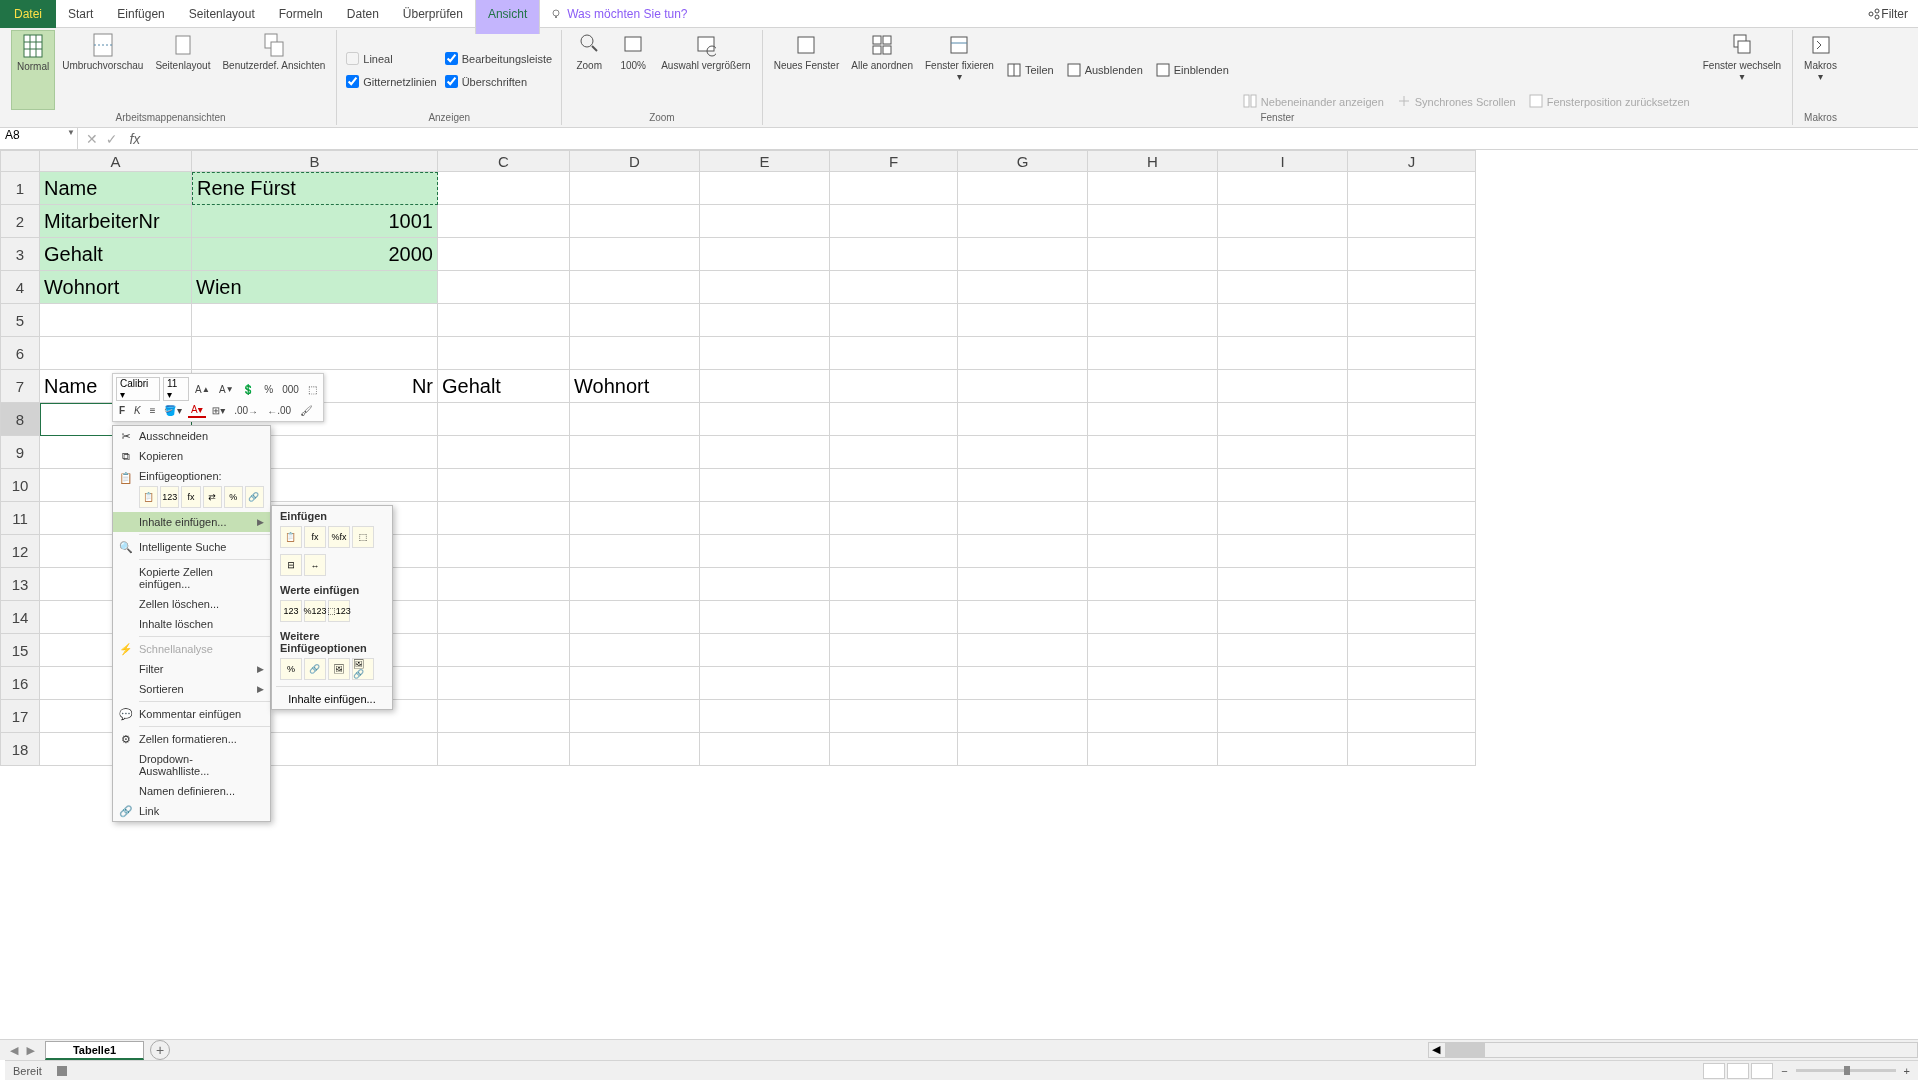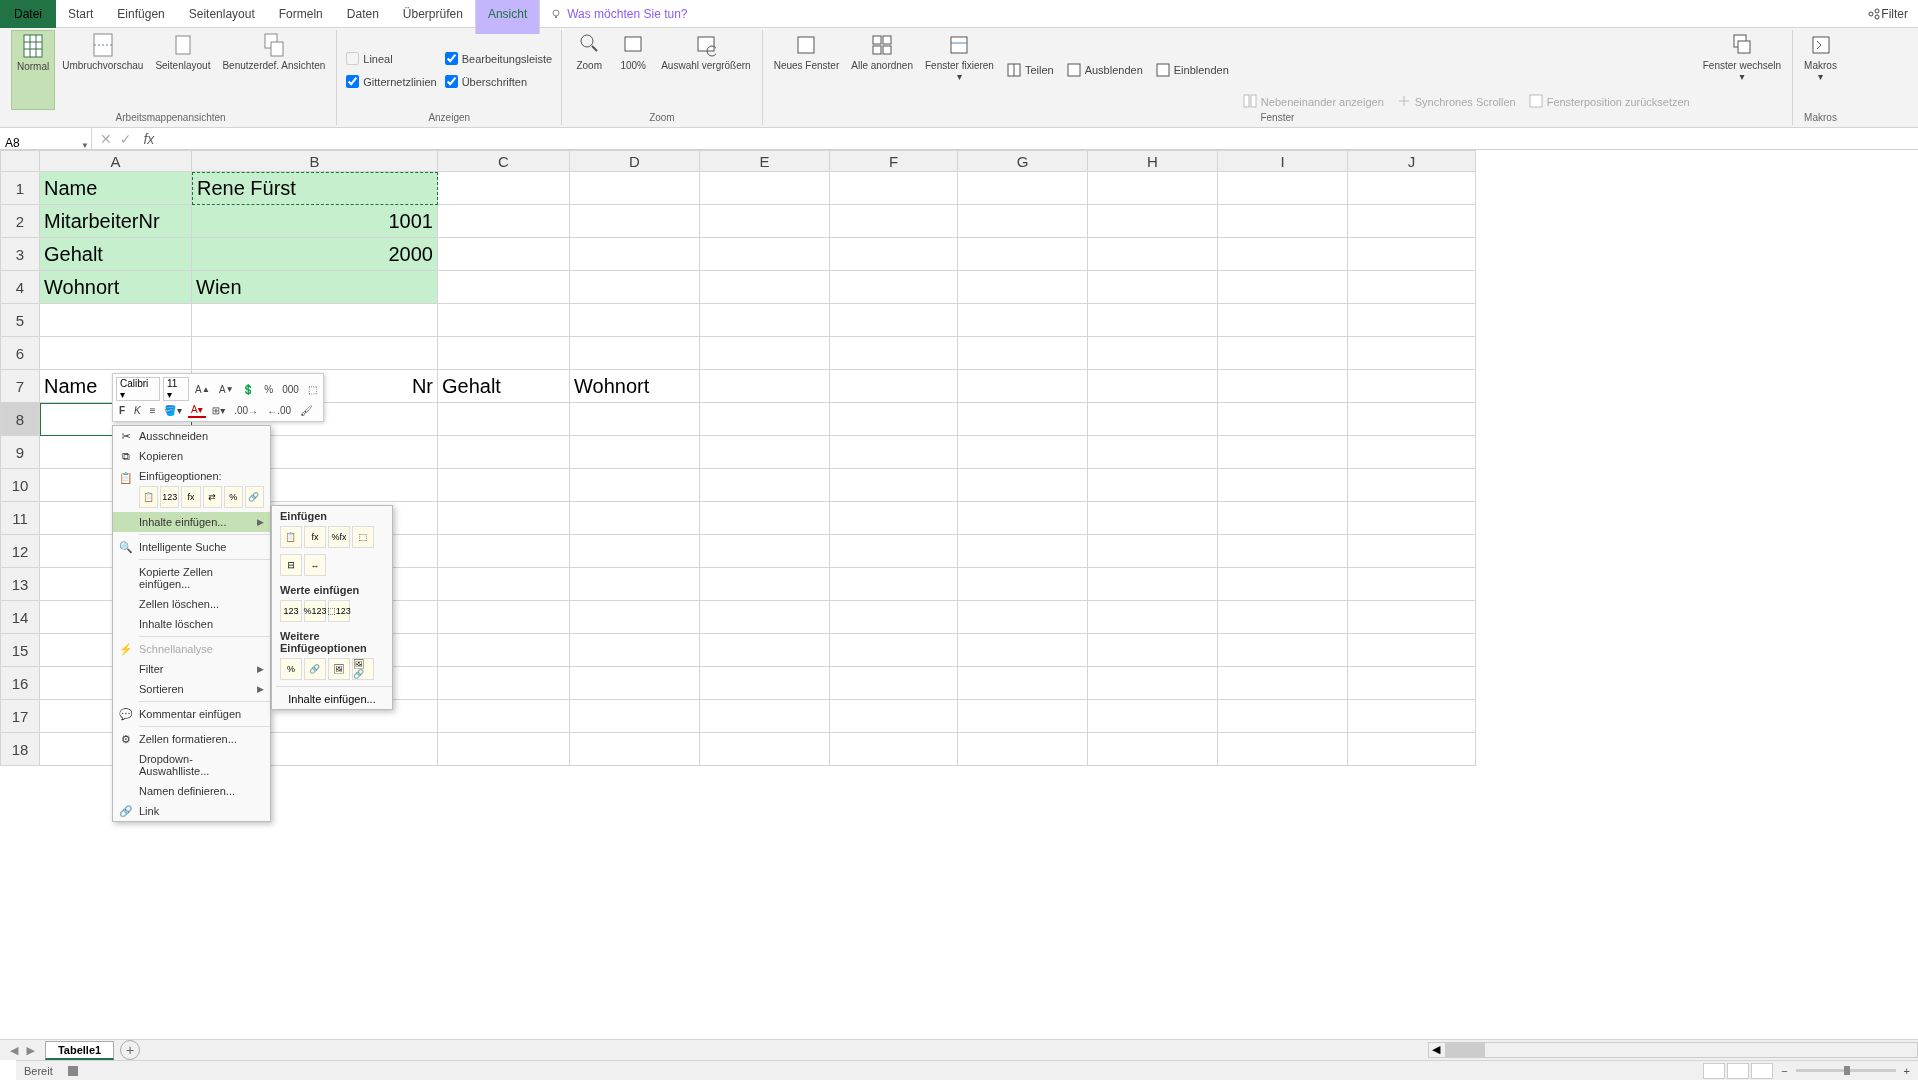--- a/index.html
+++ b/index.html
@@ -1,18 +1,18 @@
 <!DOCTYPE html>
 <html><head>
 <meta charset="utf-8">
 <style>
 *{margin:0;padding:0;box-sizing:border-box;font-family:'Segoe UI',Tahoma,sans-serif;}
 body{background:#fff;font-size:11px;overflow:hidden;width:1918px;height:1080px;position:relative;}
 .titlebar{height:28px;background:#fff;border-bottom:1px solid #d4d4d4;display:flex;align-items:center;}
-.file-btn{background:#217346;color:#000000;padding:4px 14px;height:28px;display:flex;align-items:center;font-size:12px;}
+.file-btn{background:#217346;color:#fde047;padding:4px 14px;height:28px;display:flex;align-items:center;font-size:12px;}
 .menu-tabs{display:flex;height:40px;}
 .menu-tab{padding:4px 12px;font-size:12px;color:#444;display:flex;align-items:center;cursor:pointer;}
 .menu-tab.active{background:#c4b5fd;border:1px solid #d4d4d4;border-bottom:none;color:#217346;}
 .search-hint{display:flex;align-items:center;margin-left:10px;color:#8b5cf6;font-size:12px;}
 .search-hint svg{margin-right:5px;}
 .titlebar-right{margin-left:auto;display:flex;align-items:center;padding-right:10px;gap:5px;}
 .share-btn{display:flex;align-items:center;color:#444;font-size:12px;}
 .ribbon{background:#f3f3f3;border-bottom:1px solid #d4d4d4;height:100px;display:flex;padding:2px 5px;}
 .ribbon-group{border-right:1px solid #d4d4d4;padding:0 6px;display:flex;flex-direction:column;justify-content:space-between;}
 .ribbon-group-content{display:flex;gap:2px;flex:1;}
@@ -21,21 +21,21 @@
 .ribbon-btn-large svg{margin-bottom:3px;}
 .ribbon-btn-large.selected{background:#c5e0b4;border:1px solid #a8c99a;}
 .ribbon-check{display:flex;align-items:center;font-size:11px;color:#444;padding:2px 3px;}
 .ribbon-check input{margin-right:4px;}
 .ribbon-stack{display:flex;flex-direction:column;justify-content:center;gap:6px;}
 .ribbon-stack-h{display:flex;flex-direction:row;gap:1px;}
 .ribbon-btn-small{display:flex;align-items:center;font-size:11px;color:#444;padding:2px 6px;}
 .ribbon-btn-small.disabled{color:#aaa;align-items:flex-end;}
 .ribbon-btn-small svg{margin-right:4px;}
 .namebox-row{height:22px;border-bottom:1px solid #d4d4d4;display:flex;align-items:center;background:#fff;}
-.namebox{width:92px;border-right:1px solid #d4d4d4;padding:0 5px;font-size:12px;height:22px;display:flex;align-items:flex-end;position:relative;}
+.namebox{width:78px;border-right:1px solid #d4d4d4;padding:0 5px;font-size:12px;height:22px;display:flex;align-items:flex-start;position:relative;}
 .namebox-dd{position:absolute;right:2px;color:#666;font-size:8px;}
 .fx-btns{display:flex;align-items:center;gap:8px;padding:0 8px;color:#aaa;}
 .fx-btns span{font-size:14px;}
 .fx-label{font-style:italic;font-size:12px;color:#666;padding:0 4px;}
 .formula-bar{flex:1;padding:0 5px;}
 .grid{position:relative;}
 .col-headers{display:flex;height:22px;background:#fff;}
 .corner{width:40px;border:1px solid #d4d4d4;background:#f0f0f0;}
 .col-header{border:1px solid #d4d4d4;border-left:none;text-align:center;font-size:15px;color:#444;display:flex;align-items:center;justify-content:center;background:#f0f0f0;}
 .col-A{width:152px;}
@@ -72,25 +72,25 @@
 .ctx-label{font-weight:normal;padding:4px 8px 2px 26px;font-size:11px;color:#333;}
 .ctx-arrow{position:absolute;right:6px;font-size:9px;color:#666;}
 .paste-icons{display:flex;gap:2px;padding:2px 6px 4px 26px;}
 .paste-icon{width:22px;height:22px;border:1px solid #ddd;background:#fefce8;display:flex;align-items:center;justify-content:center;font-size:9px;}
 .ctx-sub{left:271px;top:505px;width:122px;}
 .ctx-sub-label{font-weight:bold;padding:4px 8px 2px 8px;font-size:11px;color:#333;}
 .ctx-sub-icons{display:flex;gap:2px;padding:2px 8px 4px 8px;}
 .ctx-sub-item{padding:4px 8px;font-size:11px;text-align:center;}
 .sheet-tabs{position:absolute;bottom:20px;left:0;right:0;height:21px;background:#f0f0f0;border-top:1px solid #d4d4d4;display:flex;align-items:center;}
 .sheet-nav{padding:0 10px;color:#888;display:flex;gap:8px;}
-.sheet-tab{background:#fff;border:1px solid #aaa;border-bottom:2px solid #217346;padding:2px 12px;font-size:11px;font-weight:bold;}
+.sheet-tab{background:#fff;border:1px solid #aaa;border-bottom:2px solid #217346;padding:2px 27px;font-size:11px;font-weight:bold;}
 .sheet-add{width:20px;height:20px;border:1px solid #aaa;border-radius:50%;margin-left:6px;display:flex;align-items:center;justify-content:center;color:#666;font-size:14px;}
 .hscroll{margin-left:auto;width:490px;height:16px;background:#f0f0f0;border:1px solid #ccc;display:flex;}
 .hscroll-thumb{width:40px;background:#ccc;margin-left:2px;}
-.statusbar{position:absolute;bottom:0;left:16px;right:0;height:20px;background:#f0f0f0;border-top:1px solid #d4d4d4;display:flex;align-items:center;padding:0 8px;font-size:11px;color:#555;}
+.statusbar{position:absolute;bottom:0;left:5px;right:0;height:20px;background:#f0f0f0;border-top:1px solid #d4d4d4;display:flex;align-items:center;padding:0 8px;font-size:11px;color:#555;}
 .status-right{margin-left:auto;display:flex;align-items:center;gap:8px;}
 .view-btns{display:flex;gap:2px;}
 .view-btn{width:22px;height:16px;border:1px solid #ccc;background:#fff;}
 .zoom-slider{width:100px;height:3px;background:#ccc;position:relative;}
 .zoom-thumb{position:absolute;left:48%;top:-3px;width:6px;height:9px;background:#888;}
 .rec-ind{width:10px;height:10px;background:#888;margin-left:15px;}
 </style>
 </head>
 <body>
 

